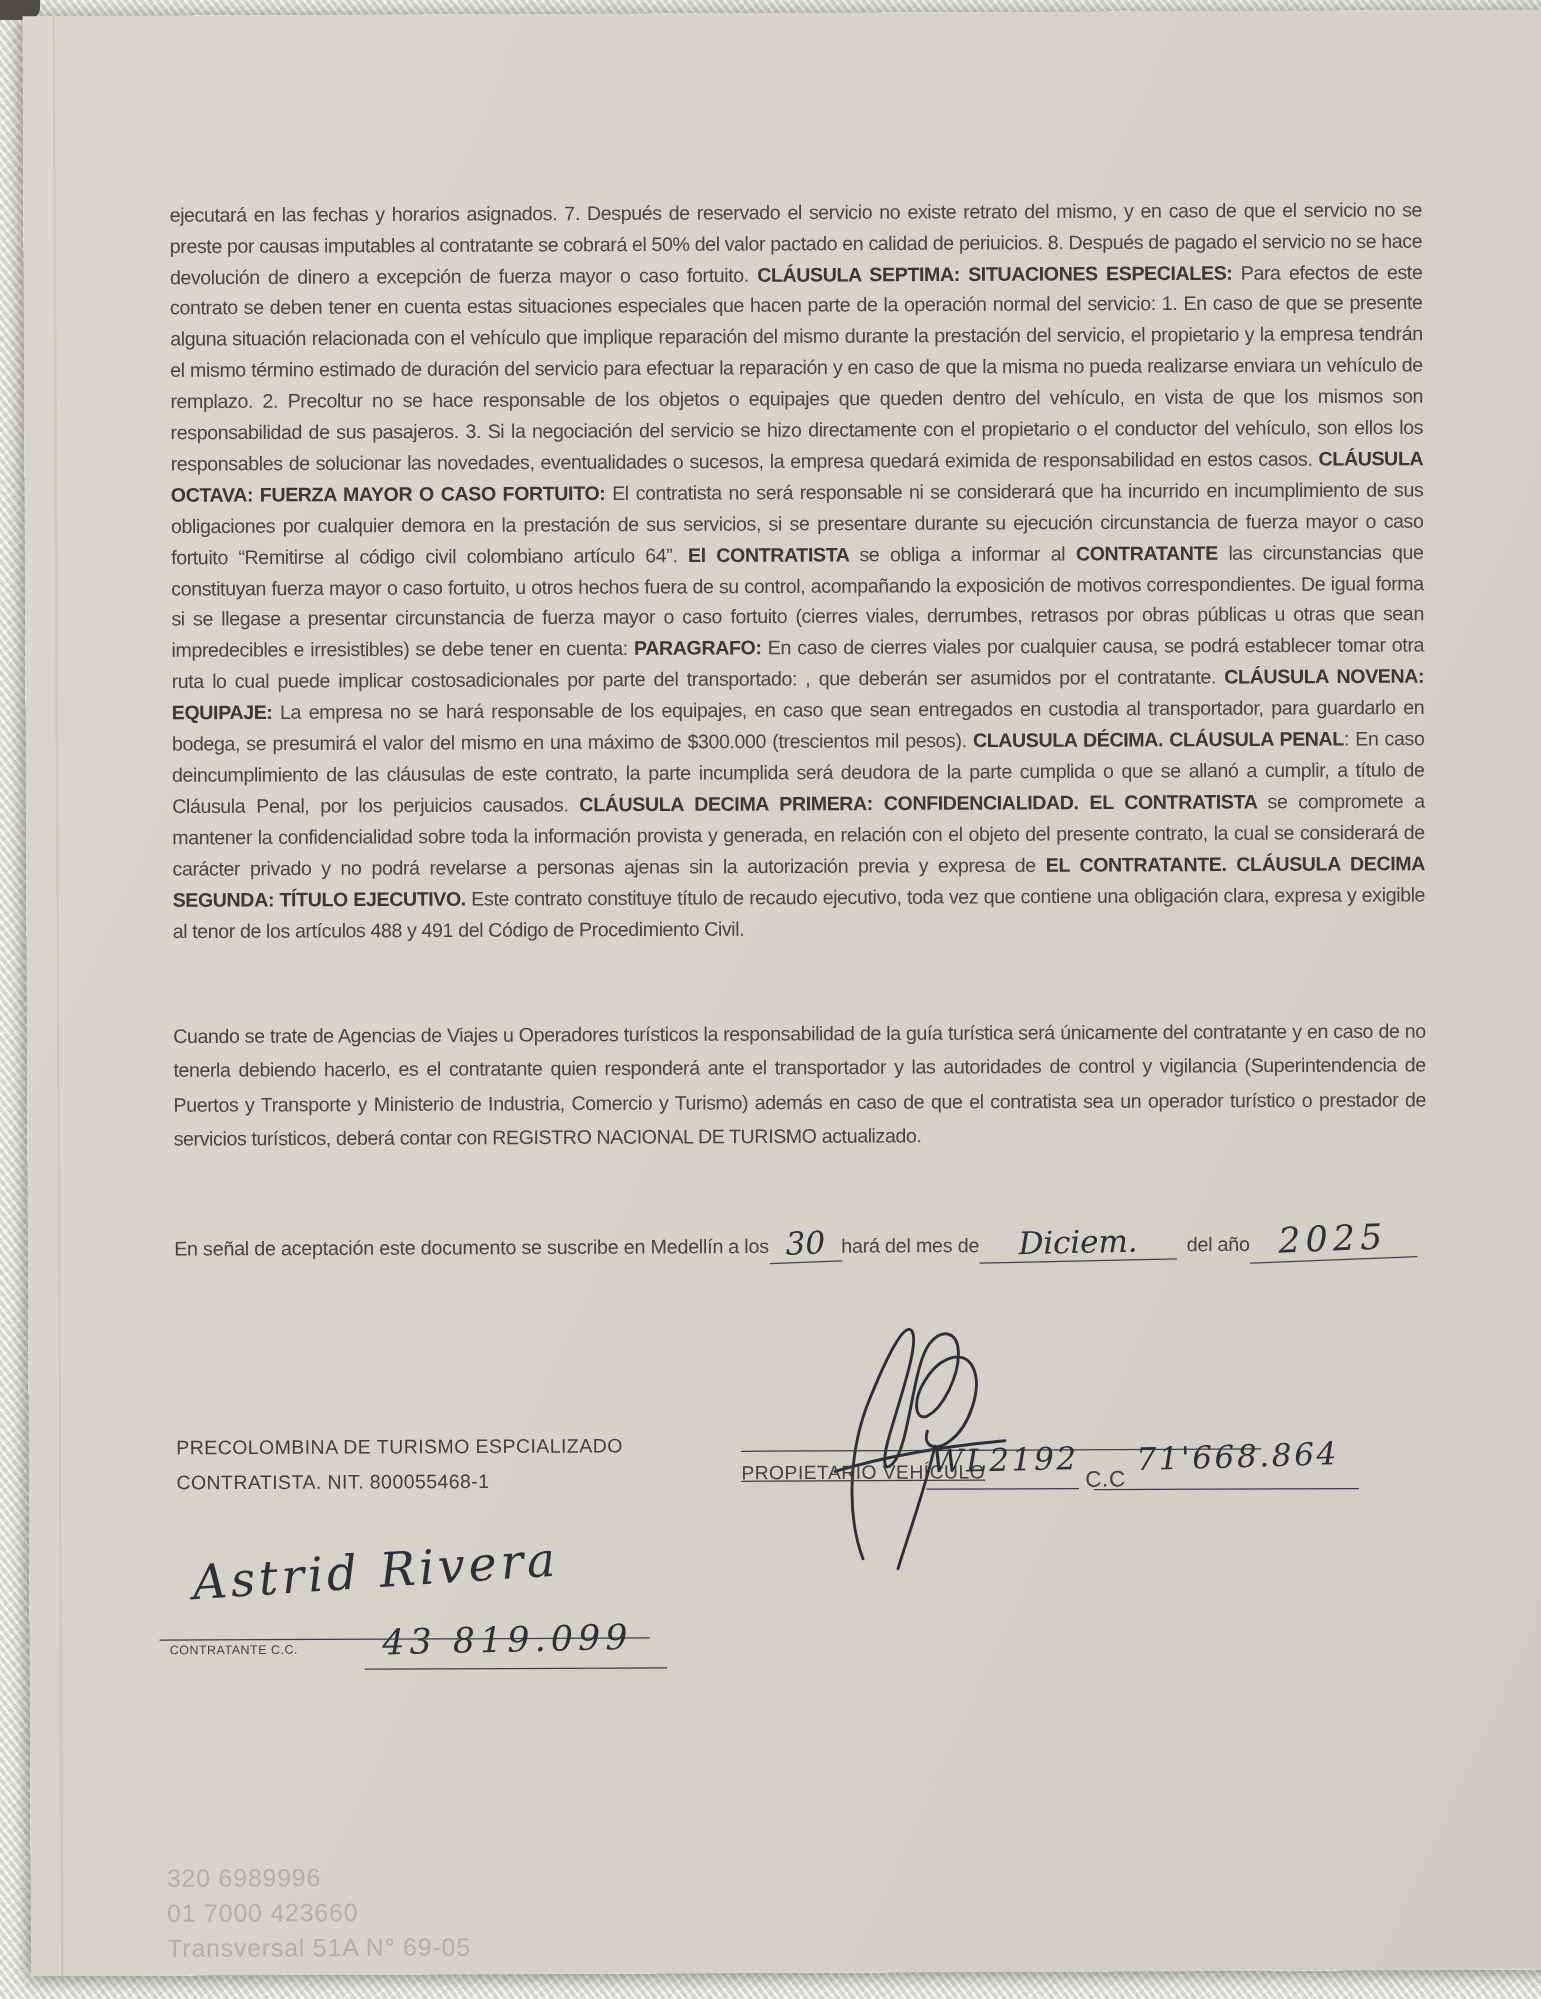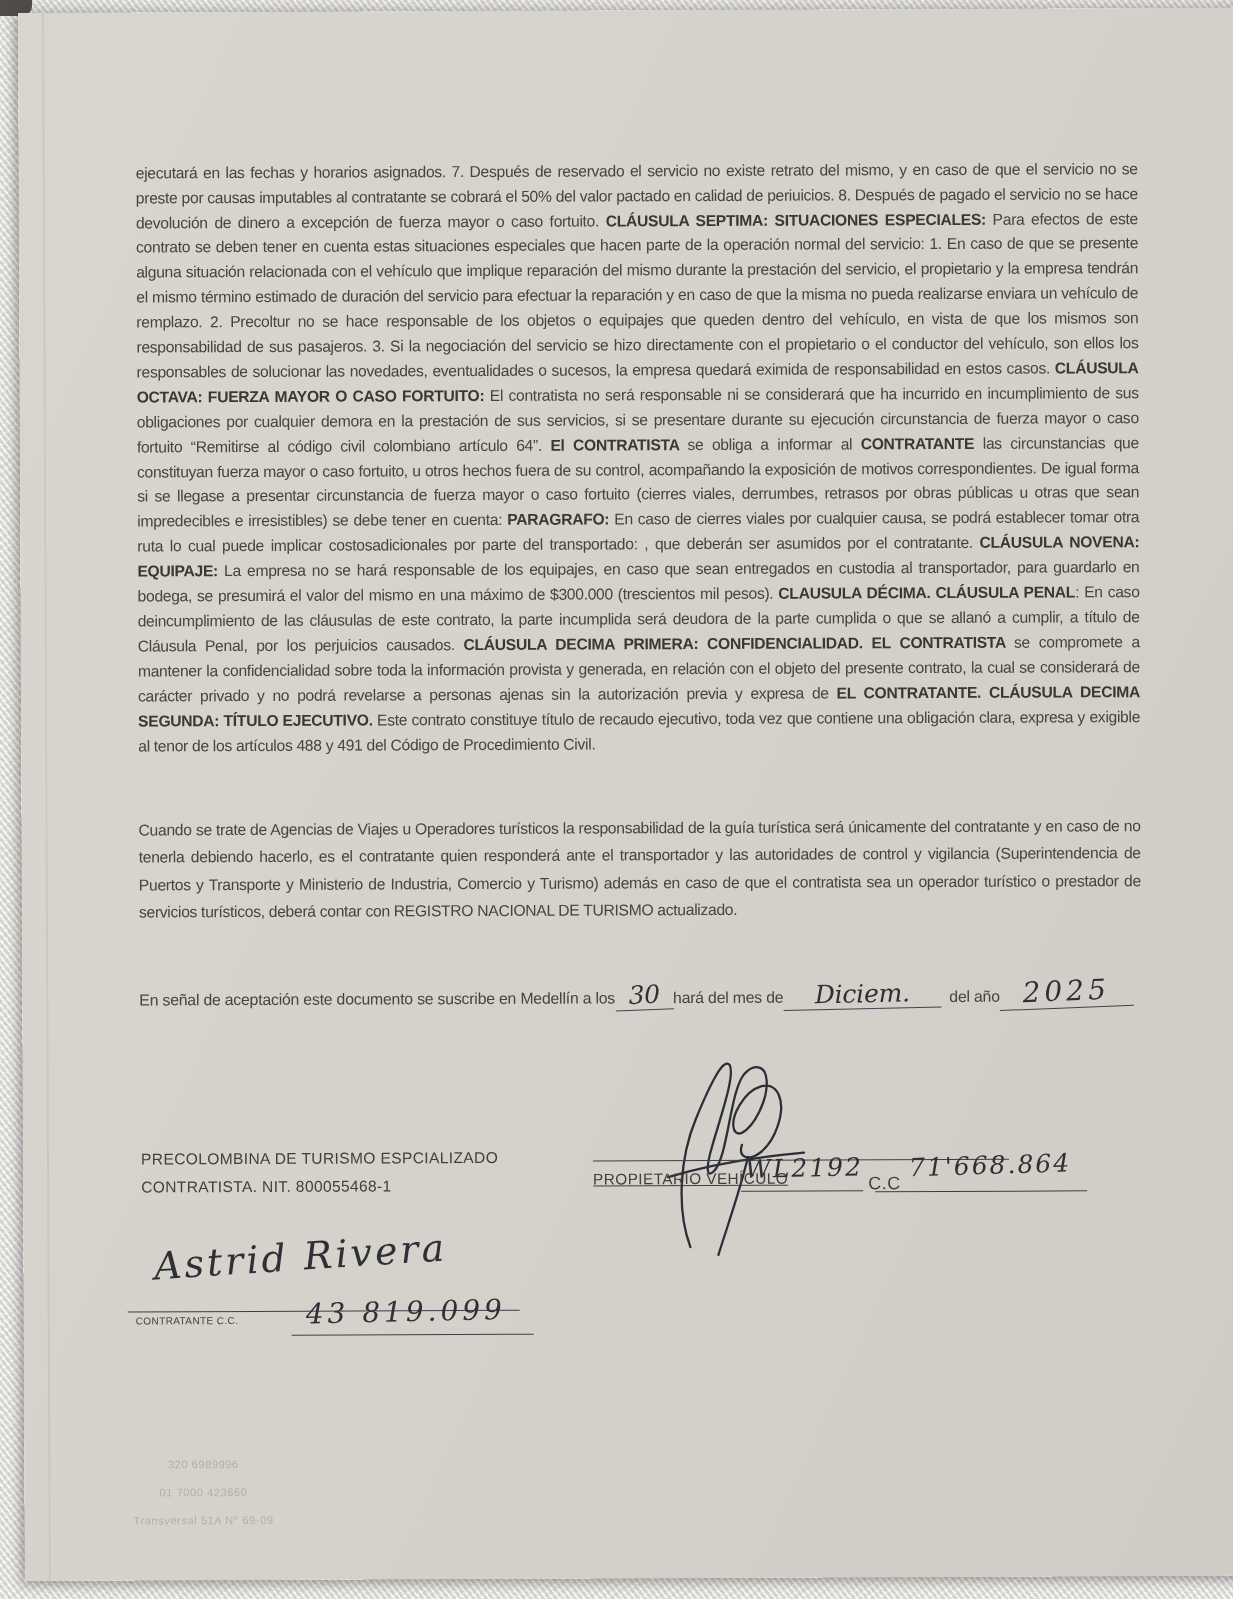--- a/index.html
+++ b/index.html
@@ -65,22 +65,22 @@
   .scribble{position:absolute;left:637px;top:1031px;width:150px;height:218px;}
   .contratante-sig{
     position:absolute;left:132px;top:1232px;
     font-size:38px;letter-spacing:3px;transform:rotate(-3.5deg);transform-origin:left bottom;
   }
   .rule-c1{left:104px;top:1299px;width:392px;}
   .contratante-label{position:absolute;left:112px;top:1303px;font-size:10px;letter-spacing:.4px;color:#413f3b;}
   .contratante-cc{position:absolute;left:282px;top:1284px;font-size:28px;letter-spacing:4px;transform:rotate(-1deg);}
   .rule-c2{left:268px;top:1323px;width:242px;}
   .footer{
-    position:absolute;left:109px;top:1438px;
-    font-size:11px;line-height:28px;letter-spacing:.6px;color:#b2afa7;text-align:center;
+    position:absolute;left:109px;top:1477px;
+    font-size:20px;line-height:28px;letter-spacing:.6px;color:#b2afa7;
   }
 </style>
 </head>
 <body>
 
 <div class="dark-corner"></div>
 
 <div class="paper">
 
   <p class="clauses"><span>ejecutará en las fechas y horarios asignados.  7. Después de reservado el servicio no existe retrato del mismo, y en caso de que el servicio no se preste por causas imputables al contratante se cobrará el 50% del valor pactado en calidad de periuicios. 8. Después de pagado el servicio no se hace devolución de dinero a excepción de fuerza mayor o caso fortuito. </span><span class="b">CLÁUSULA SEPTIMA: SITUACIONES ESPECIALES: </span><span>Para efectos de este contrato se deben tener en cuenta estas situaciones especiales que hacen parte de la operación normal del servicio: 1. En caso de que se presente alguna situación relacionada con el vehículo que implique reparación del mismo durante la prestación del servicio, el propietario y la empresa tendrán el mismo término estimado de duración del servicio para efectuar la reparación y en caso de que la misma no pueda realizarse enviara un vehículo de remplazo. 2. Precoltur no se hace responsable de los objetos o equipajes que queden dentro del vehículo, en vista de que los mismos son responsabilidad de sus pasajeros. 3. Si la negociación del servicio se hizo directamente con el propietario o el conductor del vehículo, son ellos los responsables de solucionar las novedades, eventualidades o sucesos, la empresa quedará eximida de responsabilidad en estos casos.  </span><span class="b">CLÁUSULA OCTAVA: FUERZA MAYOR O CASO FORTUITO: </span><span>El contratista no será responsable ni se considerará que ha incurrido en incumplimiento de sus obligaciones por cualquier demora en la prestación de sus servicios, si se presentare durante su ejecución circunstancia de fuerza mayor o caso fortuito “Remitirse  al código civil colombiano artículo 64”. </span><span class="b">El CONTRATISTA </span><span>se obliga a informar al </span><span class="b">CONTRATANTE </span><span>las circunstancias que constituyan fuerza mayor o caso fortuito, u otros hechos fuera de su control, acompañando la exposición de motivos correspondientes. De igual forma si se llegase a presentar circunstancia de fuerza mayor o caso fortuito (cierres viales, derrumbes, retrasos por obras públicas u otras que sean impredecibles e irresistibles) se debe tener en cuenta: </span><span class="b">PARAGRAFO: </span><span>En caso de cierres viales por cualquier causa, se podrá establecer tomar otra ruta lo cual puede implicar costosadicionales por parte del transportado: , que deberán ser asumidos por el contratante. </span><span class="b">CLÁUSULA NOVENA: EQUIPAJE: </span><span>La empresa no se hará responsable de los equipajes, en caso que sean entregados en custodia al transportador, para guardarlo en bodega, se presumirá el valor del mismo en una máximo de $300.000 (trescientos mil pesos). </span><span class="b">CLAUSULA DÉCIMA. CLÁUSULA PENAL</span><span>: En caso deincumplimiento de las cláusulas de este contrato, la parte incumplida será deudora de la parte cumplida o que se allanó a cumplir, a título de Cláusula Penal, por los perjuicios causados. </span><span class="b">CLÁUSULA DECIMA PRIMERA: CONFIDENCIALIDAD. EL CONTRATISTA </span><span>se compromete a mantener la confidencialidad sobre toda la información provista y generada, en relación con el objeto del presente contrato, la cual se considerará de carácter privado y no podrá revelarse a personas ajenas sin la autorización previa y expresa de </span><span class="b">EL CONTRATANTE. CLÁUSULA DECIMA SEGUNDA: TÍTULO EJECUTIVO. </span><span>Este contrato constituye título de recaudo ejecutivo, toda vez que contiene una obligación clara, expresa y exigible al tenor de los artículos 488 y 491 del Código de Procedimiento Civil.</span></p>
@@ -119,16 +119,16 @@
 
   <div class="contratante-sig hw">Astrid Rivera</div>
   <div class="rule rule-c1"></div>
   <div class="contratante-label">CONTRATANTE C.C.</div>
   <div class="contratante-cc hw">43 819.099</div>
   <div class="rule rule-c2"></div>
 
   <div class="footer">
     <div>320 6989996</div>
     <div>01 7000 423660</div>
-    <div>Transversal 51A N° 69-09</div>
+    <div>Transversal 51A N° 69-05</div>
   </div>
 
 </div>
 
 </body></html>

